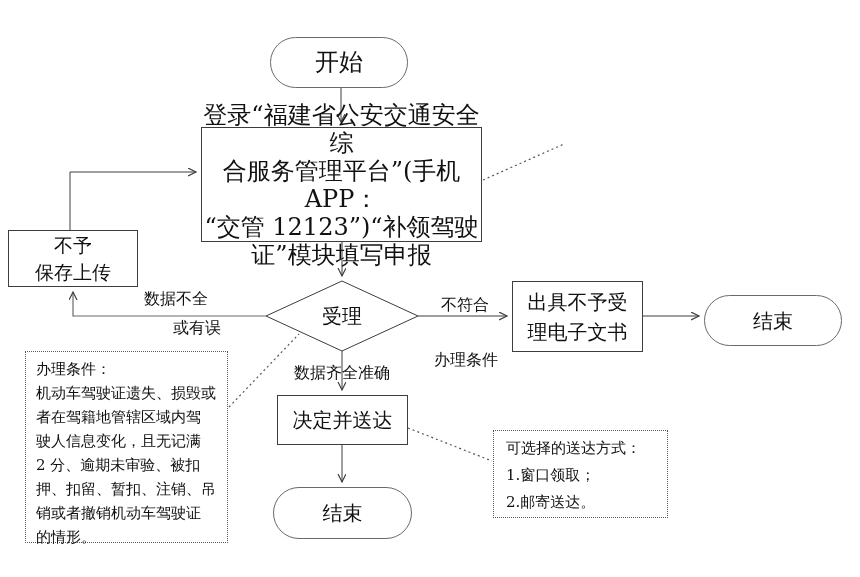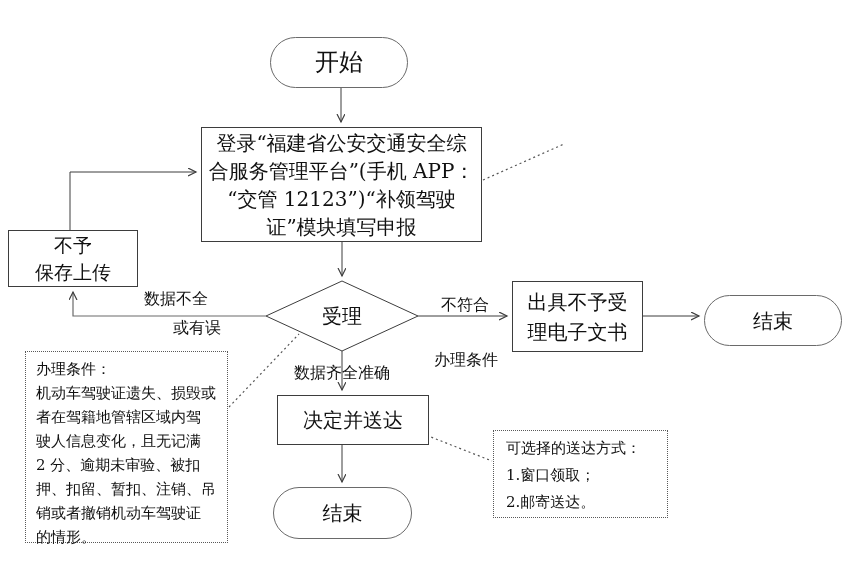--- a/index.html
+++ b/index.html
@@ -43,27 +43,27 @@
   .edge-label {
     position: absolute;
     font-size: 16px;
     text-align: center;
     line-height: 16px;
     white-space: nowrap;
   }
 
   
   #node-start    { left: 270px; top: 37px;  width: 138px; height: 51px;  font-size: 24px; }
-  #node-login    { left: 201px; top: 127px; width: 281px; height: 115px; font-size: 20px; line-height: 28px; }
+  #node-login    { left: 201px; top: 127px; width: 281px; height: 115px; font-size: 24px; line-height: 28px; }
   #note-upload   { left: 565px; top: 112px; width: 223px; height: 83px;  font-size: 15px; line-height: 26px; padding: 4px 10px; }
   #node-accept   { left: 302px; top: 303px; width: 80px;  height: 26px;  font-size: 20px; background: transparent; }
   #node-reject   { left: 8px;   top: 230px; width: 130px; height: 57px;  font-size: 19px; line-height: 27px; }
   #node-issue    { left: 512px; top: 281px; width: 131px; height: 71px;  font-size: 20px; line-height: 30px; }
   #node-end-r    { left: 704px; top: 295px; width: 138px; height: 51px;  font-size: 20px; }
-  #node-decide   { left: 277px; top: 395px; width: 152px; height: 50px;  font-size: 20px; }
+  #node-decide   { left: 277px; top: 395px; width: 131px; height: 50px;  font-size: 20px; }
   #node-end-b    { left: 273px; top: 487px; width: 139px; height: 52px;  font-size: 20px; }
   #note-cond     { left: 25px;  top: 351px; width: 203px; height: 192px; font-size: 15px; line-height: 24px; padding: 5px 10px; }
   #note-delivery { left: 493px; top: 430px; width: 175px; height: 88px;  font-size: 15px; line-height: 27px; padding: 4px 12px; }
 
   
   #lbl-incomplete-1 { left: 131px; top: 291px; width: 90px; }
   #lbl-incomplete-2 { left: 131px; top: 320px; width: 90px; text-align: right; }
   #lbl-noteligible-1 { left: 420px; top: 297px; width: 90px; }
   #lbl-noteligible-2 { left: 420px; top: 320px; width: 92px; margin-top: 32px; }
   #lbl-complete      { left: 294px; top: 365px; width: 96px; }

